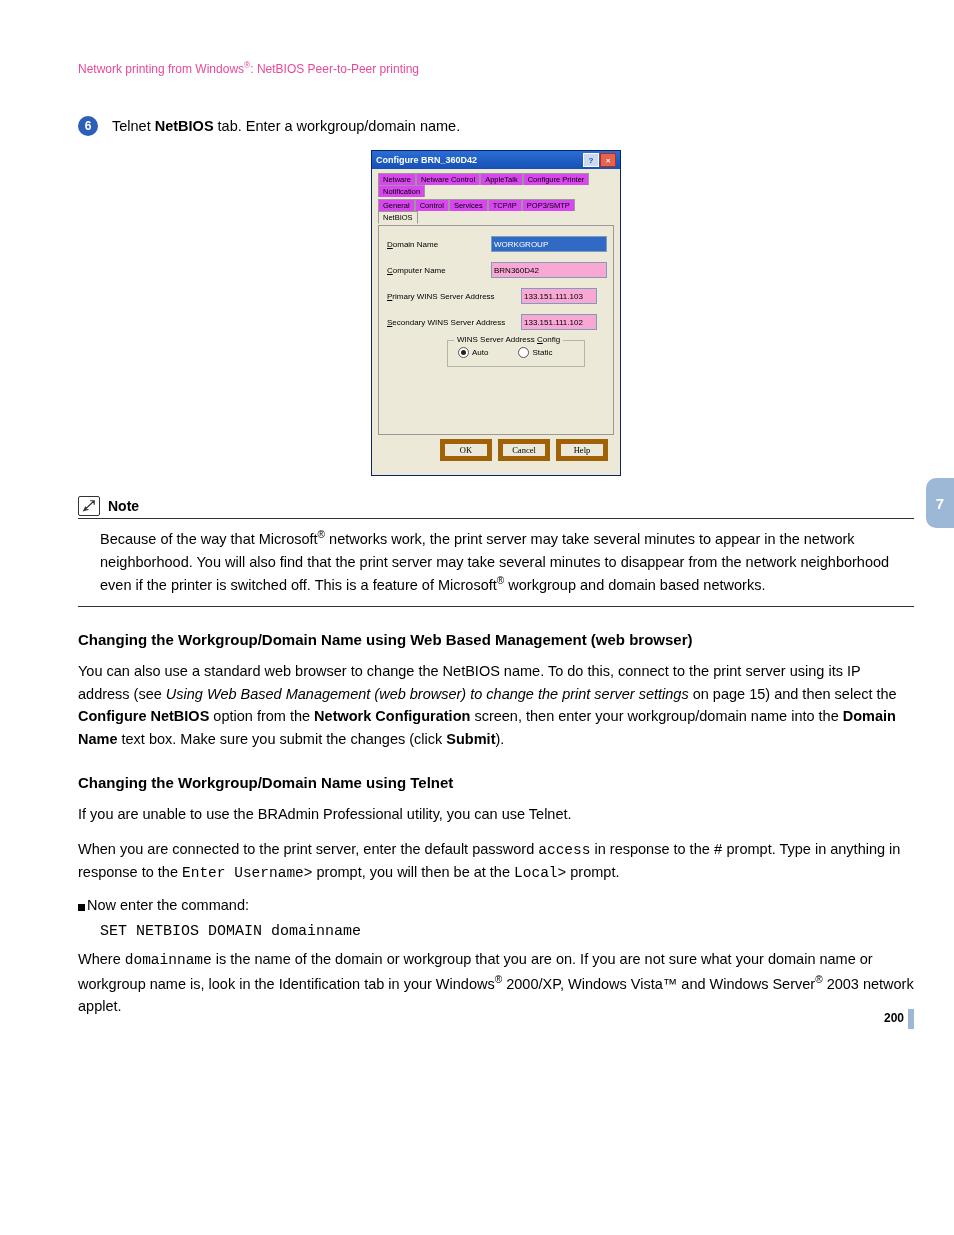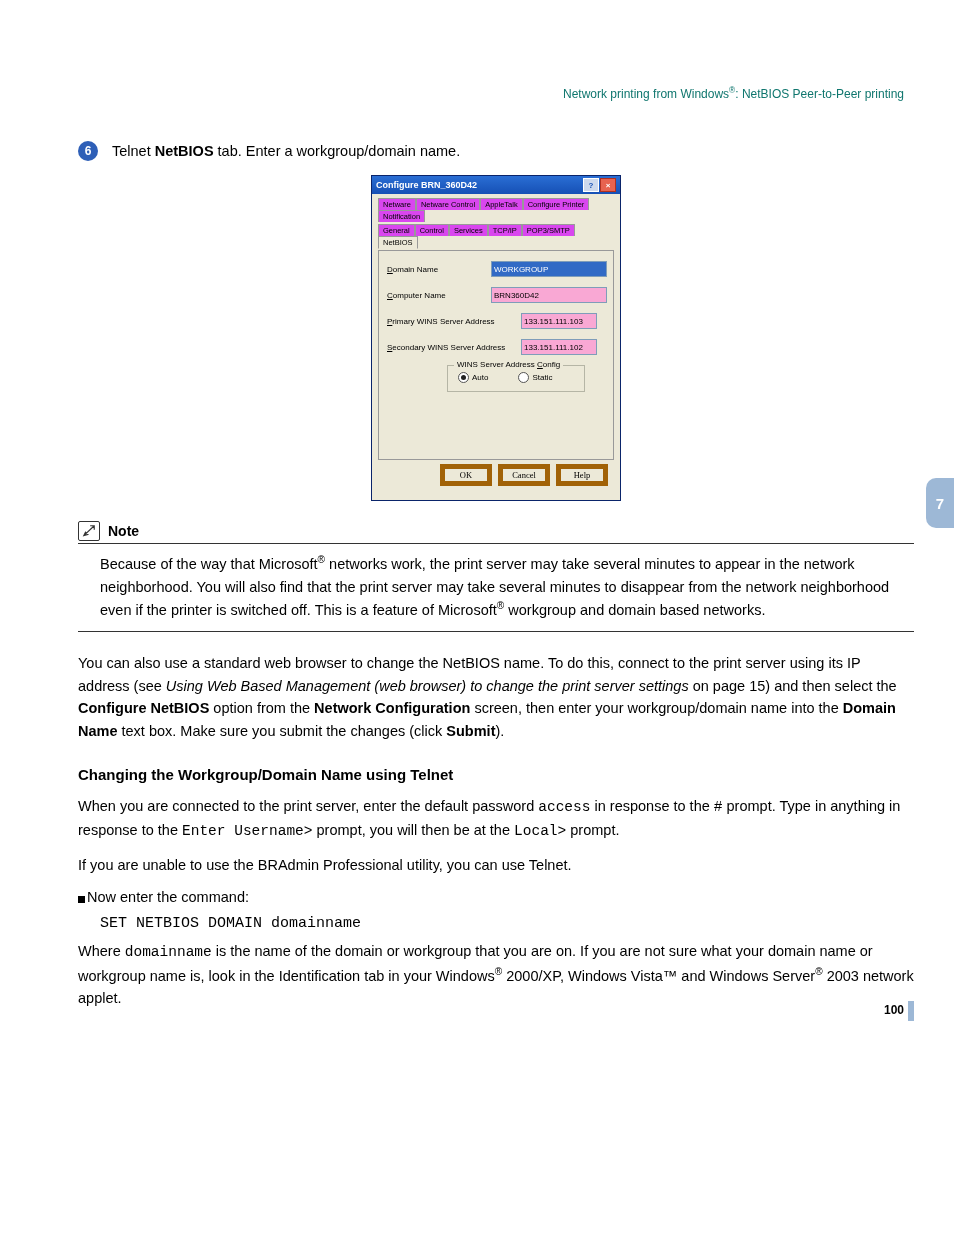--- a/index.html
+++ b/index.html
@@ -11,25 +11,24 @@
     width: 954px;
   }
   .page {
     padding: 60px 40px 40px 78px;
     position: relative;
     box-sizing: border-box;
     width: 954px;
   }
   .header-line {
     font-size: 12px;
-    text-align: right;
-    color: #0f766e;
+    text-align: left;
+    color: #ec4899;
     margin-bottom: 40px;
     padding-right: 10px;
-    margin-top: 25px;
   }
   sup { font-size: 0.7em; vertical-align: super; }
   .step-row {
     display: flex;
     align-items: flex-start;
     gap: 14px;
     margin-bottom: 14px;
   }
   .step-badge {
     width: 20px; height: 20px;
@@ -252,36 +251,37 @@
           </svg>
       </span>
       <span class="note-label">Note</span>
     </div>
     <div class="note-body">
       <span>Because of the way that Microsoft</span><sup>®</sup><span> networks work, the print server may take several minutes to appear in the network neighborhood. You will also find that the print server may take several minutes to disappear from the network neighborhood even if the printer is switched off. This is a feature of Microsoft</span><sup>®</sup><span> workgroup and domain based networks.</span>
     </div>
     <div class="note-close-rule"></div>
   </div>
 
+  <h3 class="section">Changing the Workgroup/Domain Name using Web Based Management (web browser)</h3>
   <p class="body">
     <span>You can also use a standard web browser to change the NetBIOS name. To do this, connect to the print server using its IP address (see </span><span class="i">Using Web Based Management (web browser) to change the print server settings</span><span> on page 15) and then select the </span><span class="b">Configure NetBIOS</span><span> option from the </span><span class="b">Network Configuration</span><span> screen, then enter your workgroup/domain name into the </span><span class="b">Domain Name</span><span> text box. Make sure you submit the changes (click </span><span class="b">Submit</span><span>).</span>
   </p>
 
   <h3 class="section">Changing the Workgroup/Domain Name using Telnet</h3>
+  <p class="body">If you are unable to use the BRAdmin Professional utility, you can use Telnet.</p>
   <p class="body">
     <span>When you are connected to the print server, enter the default password </span><span class="mono">access</span><span> in response to the </span><span class="mono">#</span><span> prompt. Type in anything in response to the </span><span class="mono">Enter Username&gt;</span><span> prompt, you will then be at the </span><span class="mono">Local&gt;</span><span> prompt.</span>
   </p>
-  <p class="body">If you are unable to use the BRAdmin Professional utility, you can use Telnet.</p>
 
   <div class="bullet-row">
     <span class="bullet-sq"></span>
     <span>Now enter the command:</span>
   </div>
   <div class="code-block">SET NETBIOS DOMAIN domainname</div>
 
   <p class="body">
     <span>Where </span><span class="mono">domainname</span><span> is the name of the domain or workgroup that you are on. If you are not sure what your domain name or workgroup name is, look in the Identification tab in your Windows</span><sup>®</sup><span> 2000/XP, Windows Vista™ and Windows Server</span><sup>®</sup><span> 2003 network applet.</span>
   </p>
 
   <div class="side-tab">7</div>
-  <div class="page-num">100</div>
+  <div class="page-num">200</div>
   <div class="page-num-bar"></div>
 </div>
 
 </body></html>

